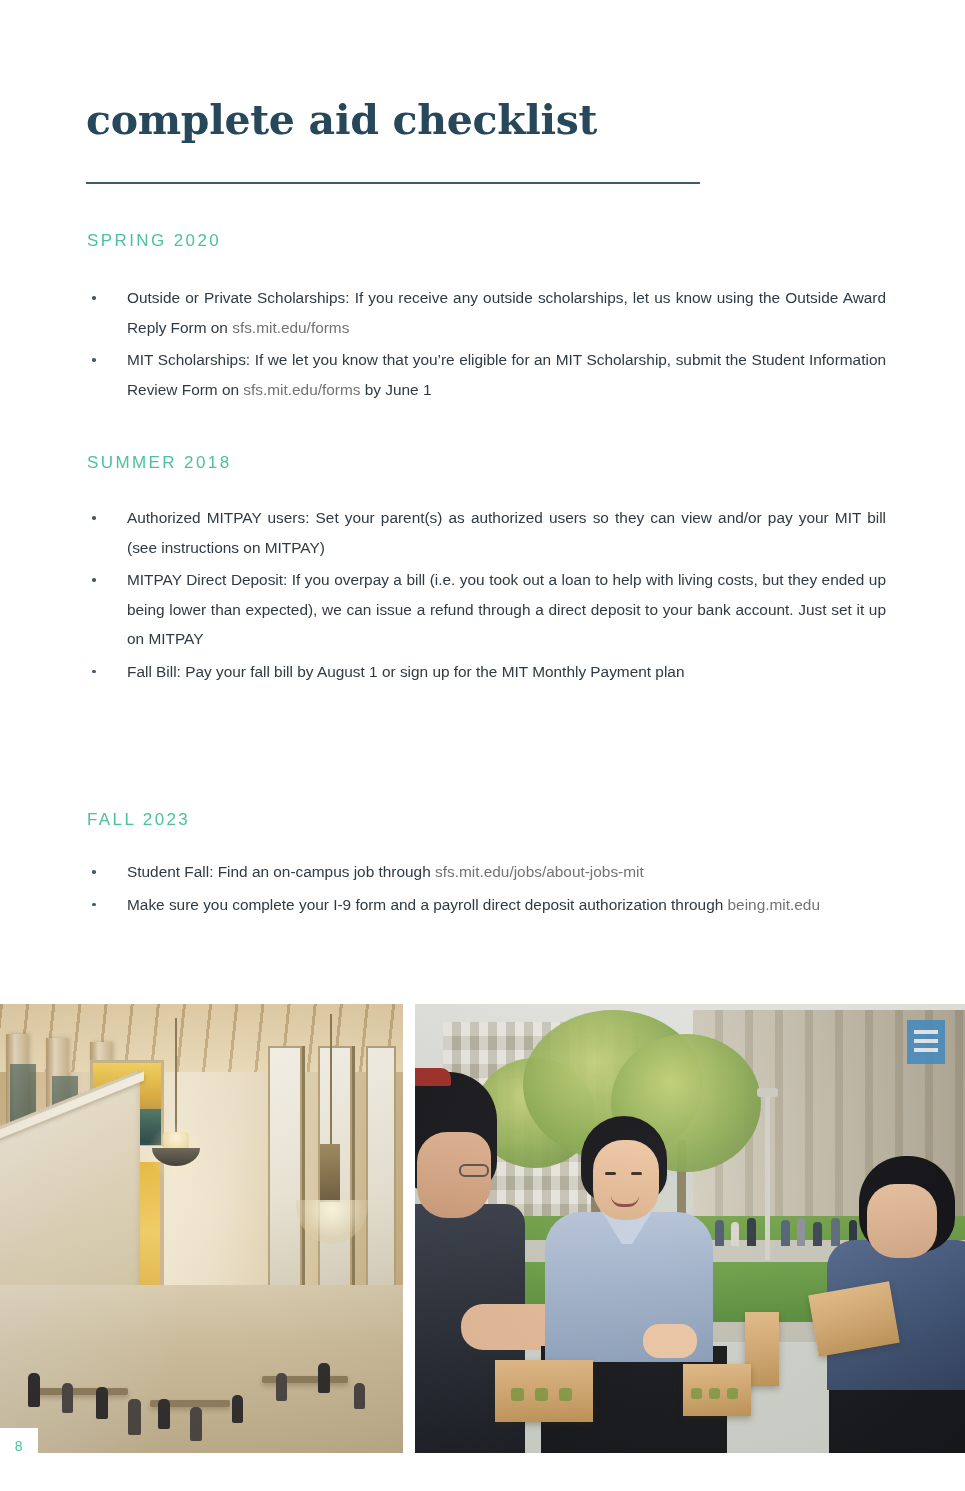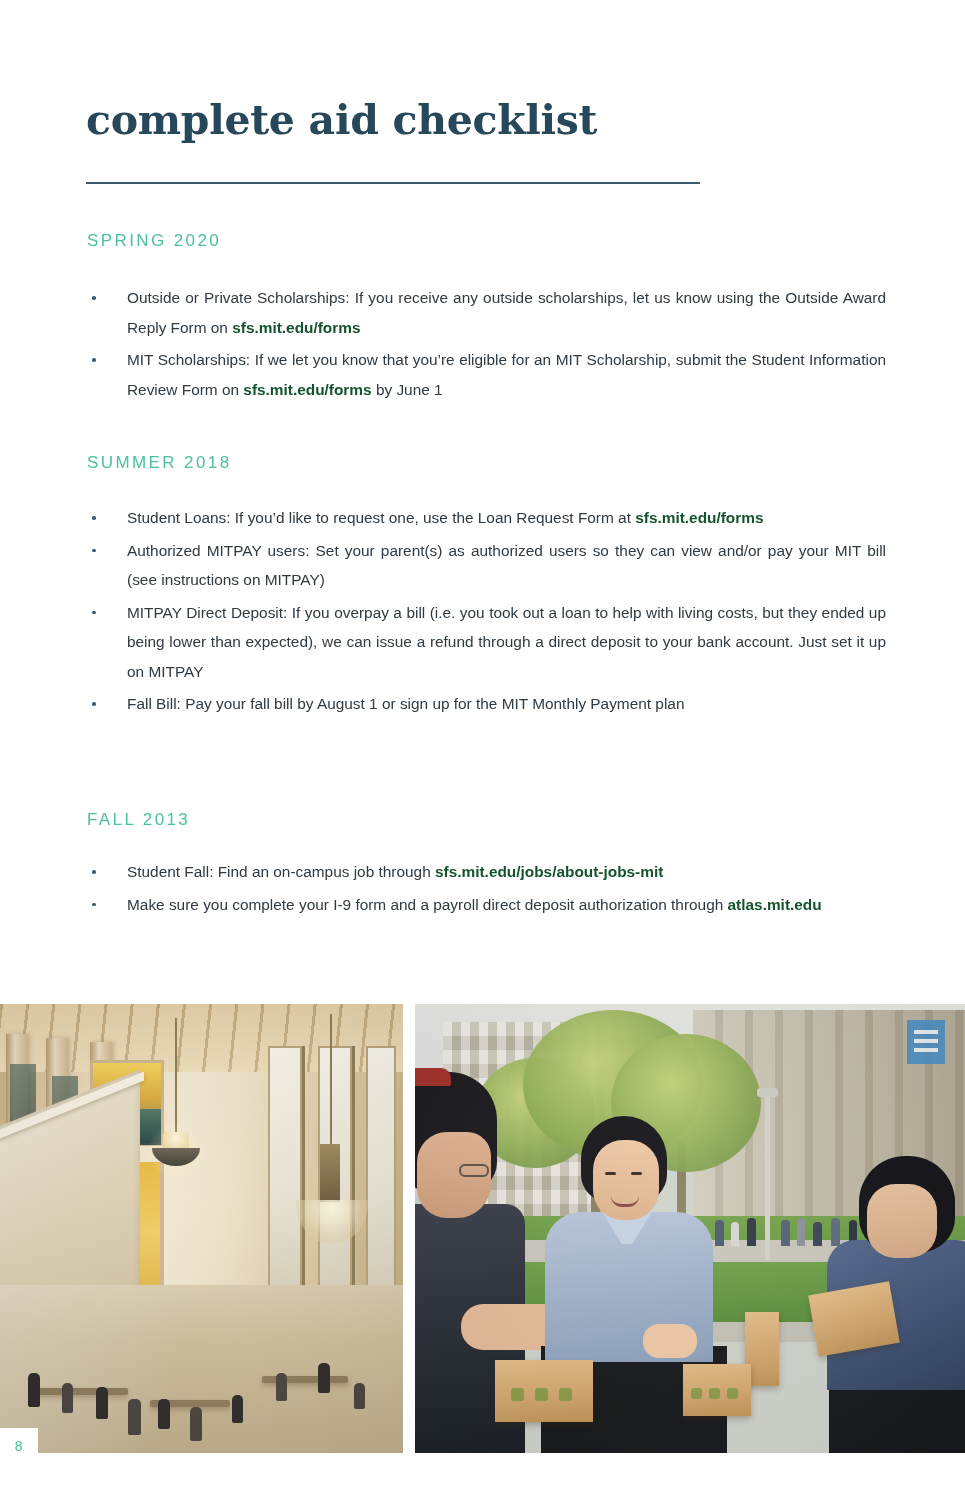--- a/index.html
+++ b/index.html
@@ -82,22 +82,22 @@
     position: absolute;
     left: 6px;
     top: 13px;
     width: 3.5px;
     height: 3.5px;
     border-radius: 50%;
     background: #3f5a6b;
   }
 
   .url {
-    font-weight: 700;
-    color: #14532d;
+    font-weight: 400;
+    color: #737373;
   }
 
   
   .nojust { text-align: left; }
 
   
   .photos {
     position: absolute;
     left: 0;
     top: 1004px;
@@ -491,30 +491,29 @@
   <div class="title-rule"></div>
 
   <div class="section-heading sh-spring">SPRING 2020</div>
   <div class="bullets b-spring">
     <div class="bullet-item"><span>Outside or Private Scholarships: If you receive any outside scholarships, let us know using the Outside Award Reply Form on </span><span class="url">sfs.mit.edu/forms</span><span></span></div>
     <div class="bullet-item"><span>MIT Scholarships: If we let you know that you’re eligible for an MIT Scholarship, submit the Student Information Review Form on </span><span class="url">sfs.mit.edu/forms</span><span> by June 1</span></div>
   </div>
 
   <div class="section-heading sh-summer">SUMMER 2018</div>
   <div class="bullets b-summer">
-    <div class="bullet-item nojust"><span>Student Loans: If you’d like to request one, use the Loan Request Form at </span><span class="url">sfs.mit.edu/forms</span><span></span></div>
     <div class="bullet-item"><span>Authorized MITPAY users: Set your parent(s) as authorized users so they can view and/or pay your MIT bill (see instructions on MITPAY)</span></div>
     <div class="bullet-item"><span>MITPAY Direct Deposit: If you overpay a bill (i.e. you took out a loan to help with living costs, but they ended up being lower than expected), we can issue a refund through a direct deposit to your bank account. Just set it up on MITPAY</span></div>
     <div class="bullet-item nojust"><span>Fall Bill: Pay your fall bill by August 1 or sign up for the MIT Monthly Payment plan</span></div>
   </div>
 
-  <div class="section-heading sh-fall">FALL 2013</div>
+  <div class="section-heading sh-fall">FALL 2023</div>
   <div class="bullets b-fall">
     <div class="bullet-item nojust"><span>Student Fall: Find an on-campus job through </span><span class="url">sfs.mit.edu/jobs/about-jobs-mit</span></div>
-    <div class="bullet-item nojust"><span>Make sure you complete your I-9 form and a payroll direct deposit authorization through </span><span class="url">atlas.mit.edu</span></div>
+    <div class="bullet-item nojust"><span>Make sure you complete your I-9 form and a payroll direct deposit authorization through </span><span class="url">being.mit.edu</span></div>
   </div>
 
   <div class="photos">
 
     <div class="photo photo-left">
       <div class="corridor">
         <div class="ceiling"></div>
         <div class="pier pier1"></div>
         <div class="pier pier2"></div>
         <div class="pier pier3"></div>

